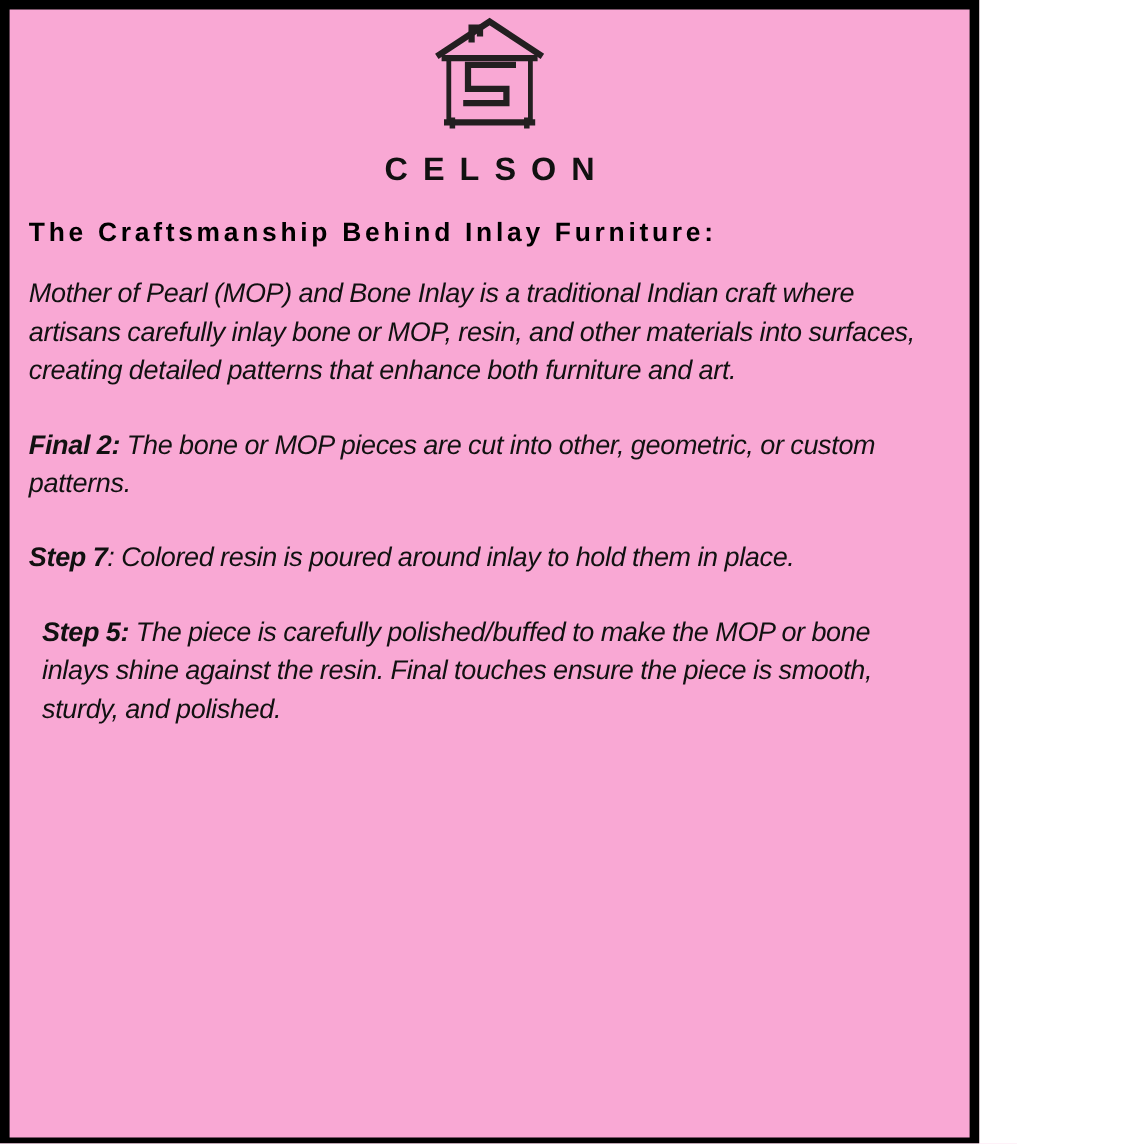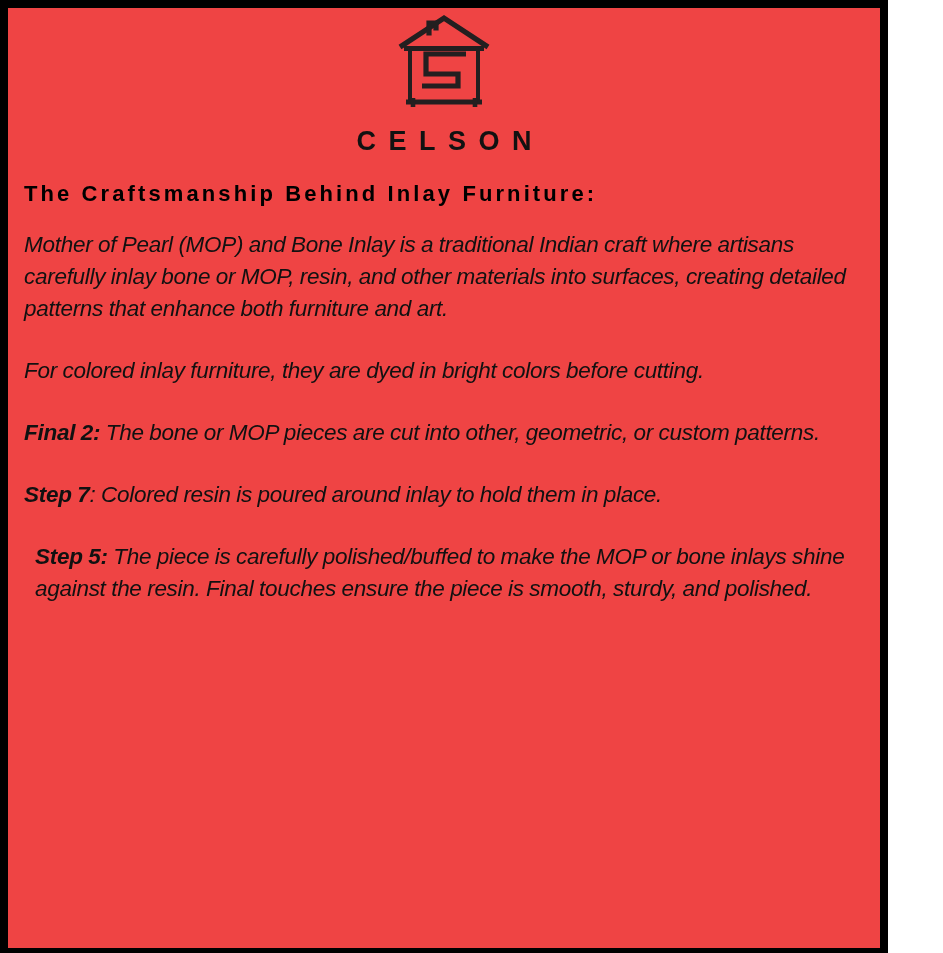--- a/index.html
+++ b/index.html
@@ -5,23 +5,23 @@
   html, body {
     margin: 0;
     padding: 0;
     background: #ffffff;
   }
   body {
     font-family: "Liberation Sans", sans-serif;
   }
   .page {
     position: relative;
-    width: 888px;
+    width: 816px;
     height: 953px;
-    background: #ef4444;
+    background: #f9a8d4;
     box-sizing: border-box;
     border-top: 8px solid #000000;
     border-left: 8px solid #000000;
     border-right: 8px solid #000000;
     border-bottom: 5px solid #000000;
     overflow: hidden;
   }
   .inner {
     position: relative;
     width: 100%;
@@ -128,21 +128,20 @@
       <div class="wordmark">CELSON</div>
     </div>
 
     <div class="doc-heading">The Craftsmanship Behind Inlay Furniture:</div>
 
     <div class="body-area">
 
       <p class="para"><span class="lead"></span><span>Mother of Pearl (MOP) and Bone Inlay is a traditional Indian craft where artisans carefully inlay bone or MOP, resin, and other materials into surfaces, creating detailed patterns that enhance both furniture and art.</span></p>
 
 
-      <p class="para"><span class="lead"></span><span>For colored inlay furniture, they are dyed in bright colors before cutting.</span></p>
 
       <p class="para"><span class="lead">Final 2:</span><span> The bone or MOP pieces are cut into other, geometric, or custom patterns.</span></p>
 
 
       <p class="para"><span class="lead">Step 7</span><span>: Colored resin is poured around inlay to hold them in place.</span></p>
 
       <p class="para"><span class="lead">Step 5:</span><span> The piece is carefully polished/buffed to make the MOP or bone inlays shine against the resin. Final touches ensure the piece is smooth, sturdy, and polished.</span></p>
 
     </div>
   </div>

